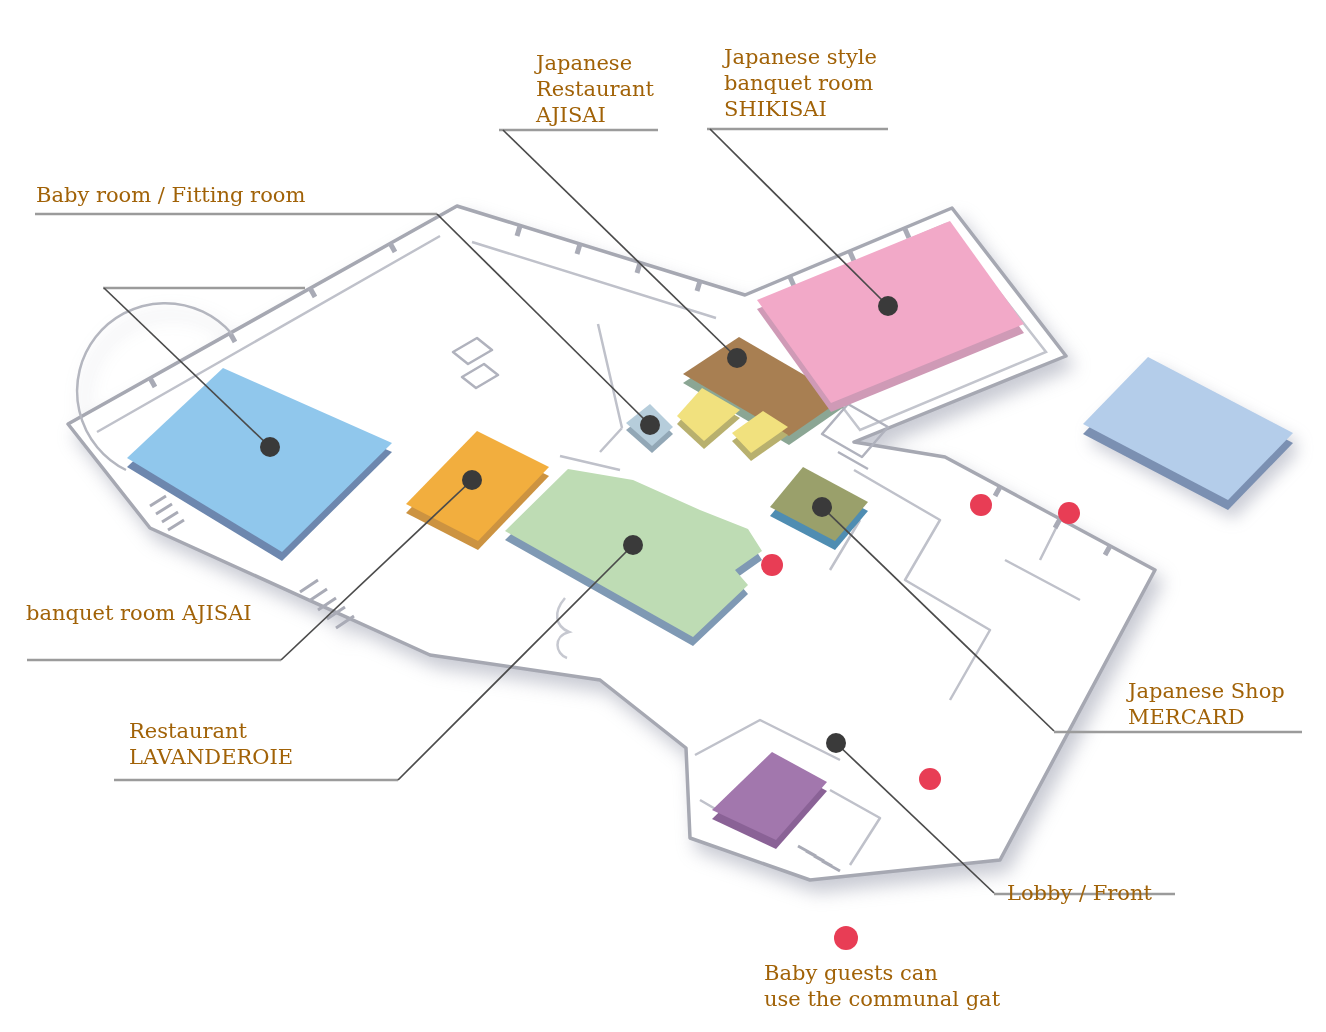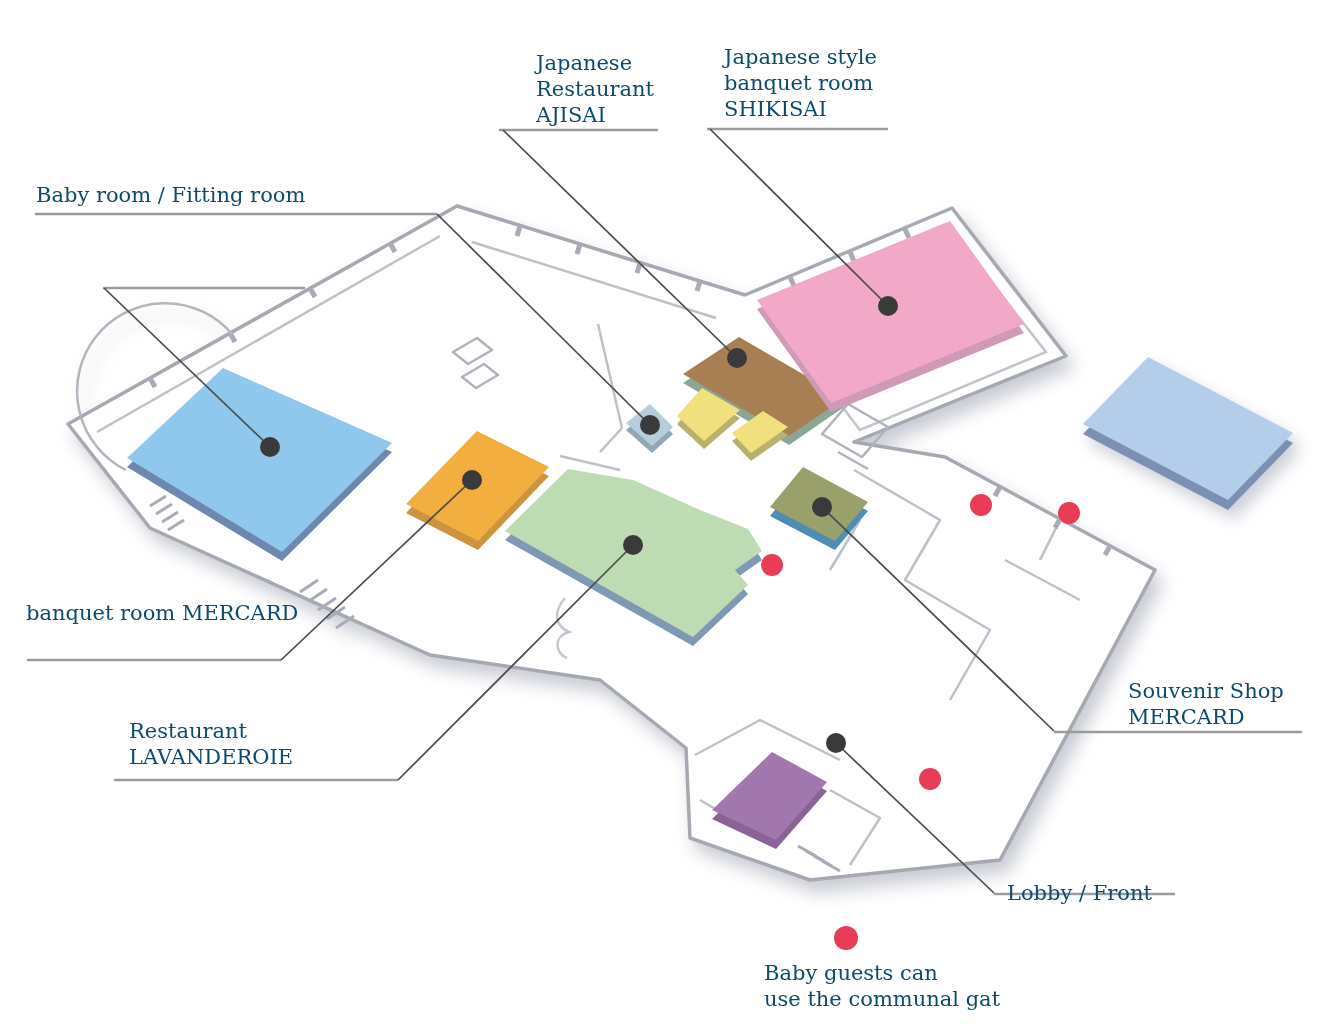--- a/index.html
+++ b/index.html
@@ -1,19 +1,19 @@
 <!DOCTYPE html>
 <html><head>
 <meta charset="utf-8">
 <style>
   html,body{margin:0;padding:0;background:#ffffff;}
   .stage{position:relative;width:1326px;height:1032px;background:#ffffff;overflow:hidden;
          font-family:"DejaVu Serif","Liberation Serif",serif;}
   .stage svg{position:absolute;left:0;top:0;}
-  .lbl{position:absolute;font-size:21px;line-height:26px;color:#0c4a6e;white-space:nowrap;}
+  .lbl{position:absolute;font-size:21px;line-height:26px;color:#a16207;white-space:nowrap;}
   .bldg{filter:drop-shadow(7px 11px 9px rgba(110,115,140,.38));}
   .pool-g{filter:drop-shadow(6px 9px 8px rgba(110,115,140,.35));}
 </style>
 </head>
 <body>
 
 <div class="stage">
 
 <svg width="1326" height="1032" viewBox="0 0 1326 1032">
 
@@ -136,30 +136,30 @@
   </div>
 
   <div class="lbl" style="left:724px;top:44px">
     <div>Japanese style</div>
     <div>banquet room</div>
     <div>SHIKISAI</div>
   </div>
 
 
   <div class="lbl" style="left:26px;top:600px">
-    <div>banquet room MERCARD</div>
+    <div>banquet room AJISAI</div>
   </div>
 
   <div class="lbl" style="left:129px;top:718px">
     <div>Restaurant</div>
     <div>LAVANDEROIE</div>
   </div>
 
   <div class="lbl" style="left:1128px;top:678px">
-    <div>Souvenir Shop</div>
+    <div>Japanese Shop</div>
     <div>MERCARD</div>
   </div>
 
   <div class="lbl" style="left:1007px;top:880px">
     <div>Lobby / Front</div>
   </div>
 
   <div class="lbl" style="left:764px;top:960px">
     <div>Baby guests can</div>
     <div>use the communal gat</div>

